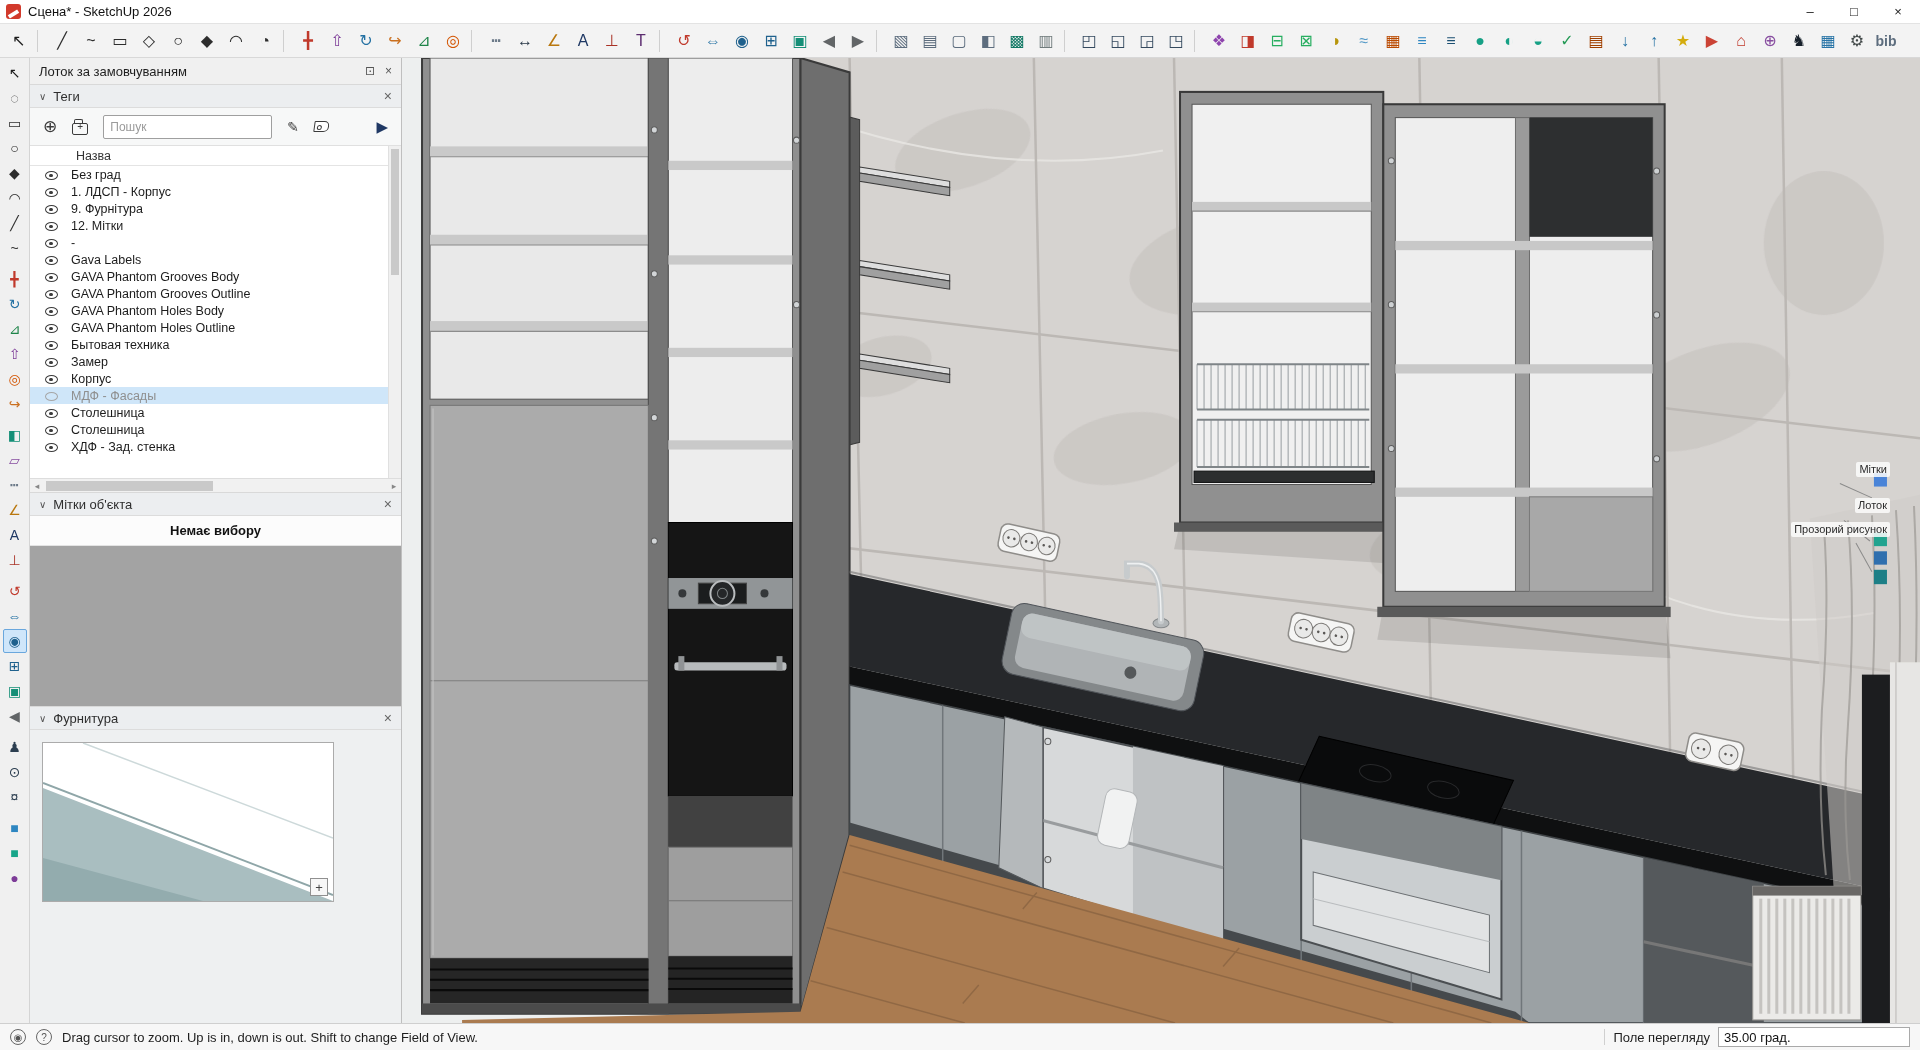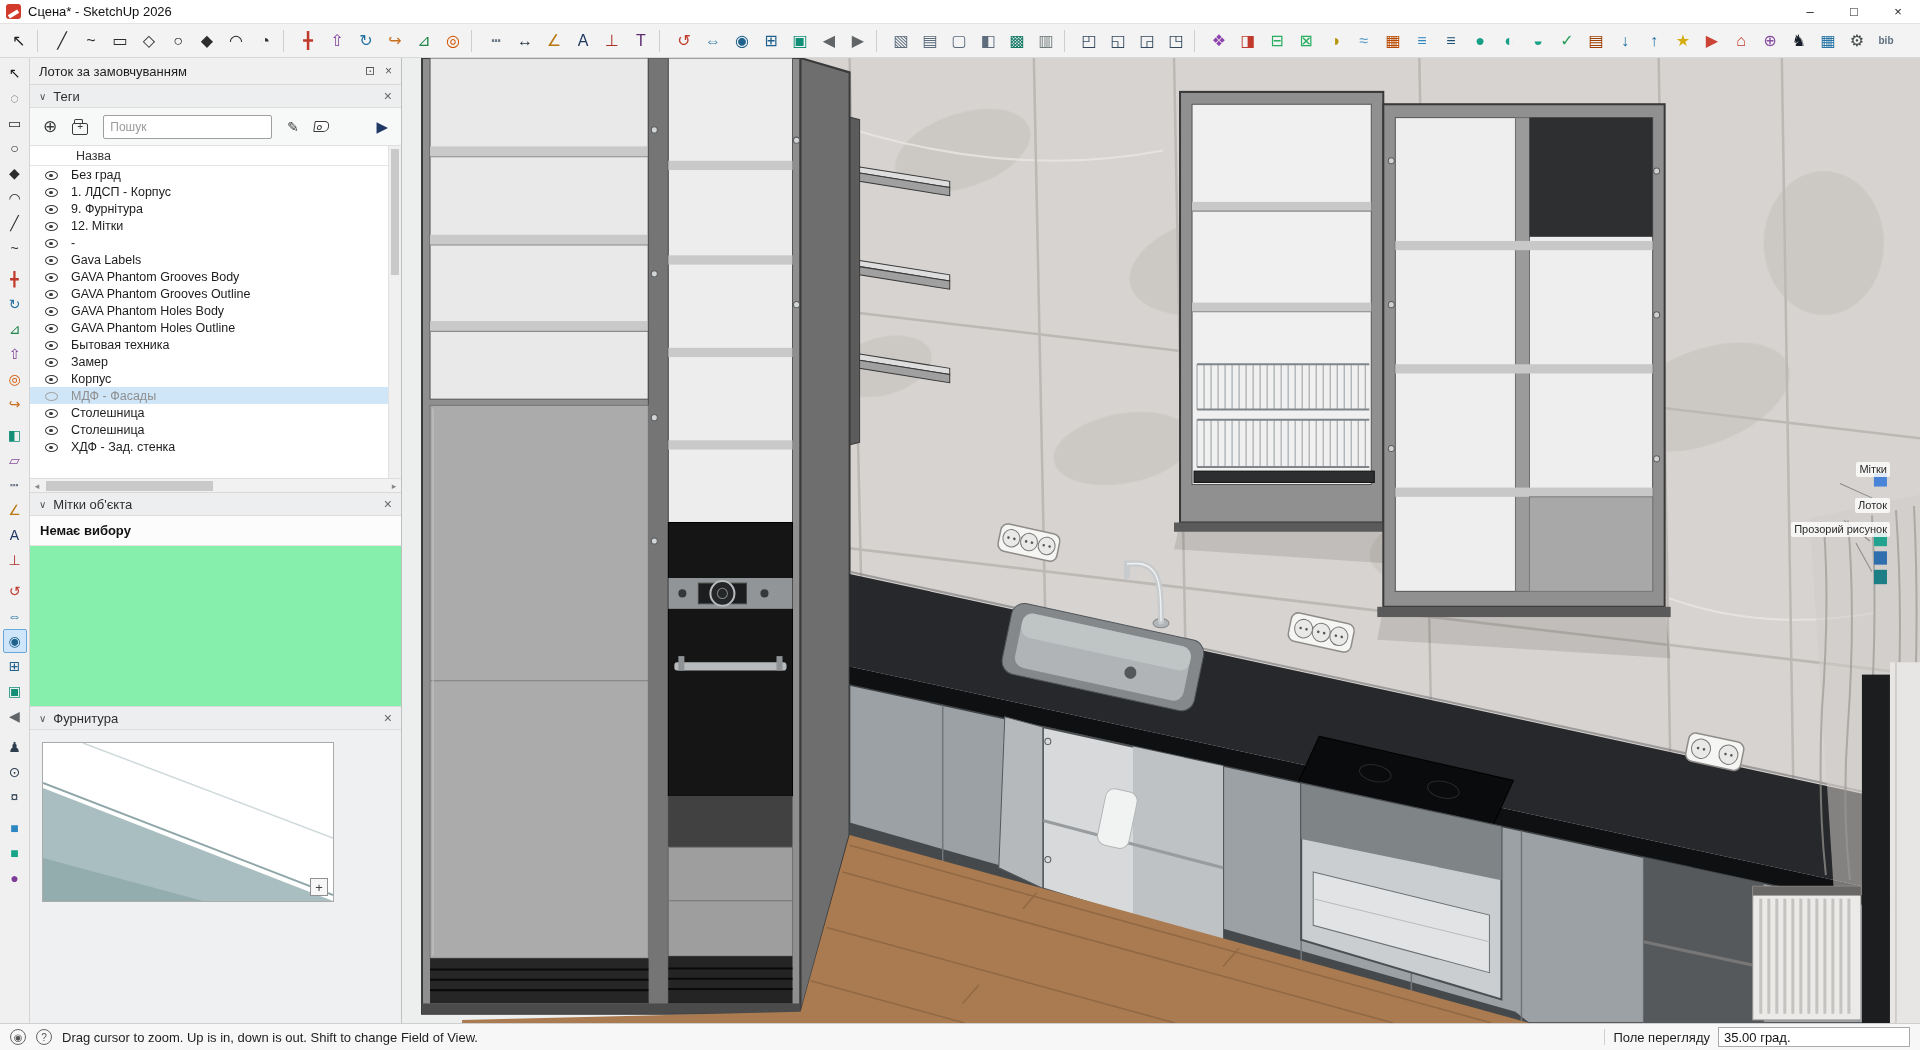--- a/index.html
+++ b/index.html
@@ -13,21 +13,21 @@
 .window-controls{margin-left:auto;display:flex;height:100%;}
 .ctrl{width:44px;height:100%;display:flex;align-items:center;justify-content:center;font-size:13px;color:#222;}
 
 
 .menubar{height:26px;background:#fafafa;border-bottom:1px solid #e2e2e2;display:flex;align-items:center;padding-left:6px;font-size:13.5px;color:#111;}
 .menu-item{padding:0 10px;line-height:26px;}
 
 
 .toolbar{height:34px;background:#f3f3f3;border-bottom:1px solid #d8d8d8;display:flex;align-items:center;padding:0 5px;gap:1px;overflow:hidden;}
 .tb-btn{width:28px;height:28px;display:flex;align-items:center;justify-content:center;font-size:16px;border-radius:3px;flex:0 0 auto;}
-.tb-btn.small-text{font-size:10px;font-weight:bold;}
+.tb-btn.small-text{font-size:14px;font-weight:bold;}
 .tb-sep{width:7px;height:22px;border-left:1px solid #cfcfcf;margin:0 3px;flex:0 0 auto;}
 
 
 .main{flex:1;display:flex;min-height:0;}
 
 
 .left-rail{width:30px;background:#f0f0f0;border-right:1px solid #d4d4d4;display:flex;flex-direction:column;align-items:center;padding-top:3px;gap:1px;flex:0 0 auto;}
 .rail-btn{width:24px;height:24px;display:flex;align-items:center;justify-content:center;font-size:14px;border:1px solid transparent;border-radius:2px;}
 .rail-btn.active{background:#cfe6fa;border-color:#6aa7dd;}
 .rail-sep{height:5px;}
@@ -59,21 +59,21 @@
 .eye::before{content:"";position:absolute;left:1px;top:3.5px;width:11px;height:7px;border:1.3px solid #3b3b3b;border-radius:50%;}
 .eye::after{content:"";position:absolute;left:5.4px;top:6.3px;width:3.6px;height:3.6px;background:#3b3b3b;border-radius:50%;}
 .eye.eye-hidden::before{border-color:#a6a6a6;}
 .eye.eye-hidden::after{display:none;}
 .vscroll{position:absolute;right:0;top:0;bottom:0;width:13px;background:#f0f0f0;border-left:1px solid #e0e0e0;}
 .vthumb{position:absolute;left:2px;right:2px;top:3px;height:38%;background:#c9c9c9;}
 .hscroll{height:14px;background:#f1f1f1;border-top:1px solid #ddd;position:relative;}
 .harrow{position:absolute;top:0;width:14px;height:14px;display:flex;align-items:center;justify-content:center;font-size:9px;color:#888;}
 .harrow.left{left:0;}.harrow.right{right:0;}
 .hthumb{position:absolute;left:16px;top:2px;width:45%;height:10px;background:#c9c9c9;}
-.entity-body{height:190px;background:#86efac;}
+.entity-body{height:190px;background:#a3a3a3;text-align:center;}
 .entity-msg{background:#fcfcfc;padding:7px 10px;font-weight:700;font-size:13px;color:#111;border-bottom:1px solid #e3e3e3;}
 .materials-body{flex:1;background:#eef0f1;padding:12px;position:relative;min-height:0;}
 .material-preview{width:292px;height:160px;background:#fff;border:1px solid #ababab;position:relative;}
 .preview-add-btn{position:absolute;right:5px;bottom:5px;width:18px;height:18px;border:1px solid #909090;background:#f7f7f7;font-size:13px;color:#444;display:flex;align-items:center;justify-content:center;}
 
 
 .viewport{flex:1;position:relative;background:#ecedee;overflow:hidden;}
 .viewport svg.scene{position:absolute;inset:0;width:100%;height:100%;}
 .scene-label{position:absolute;right:30px;font-size:11px;color:#2b2b2b;background:rgba(252,252,252,.85);padding:0 3px;border-radius:2px;line-height:15px;white-space:nowrap;}
 

